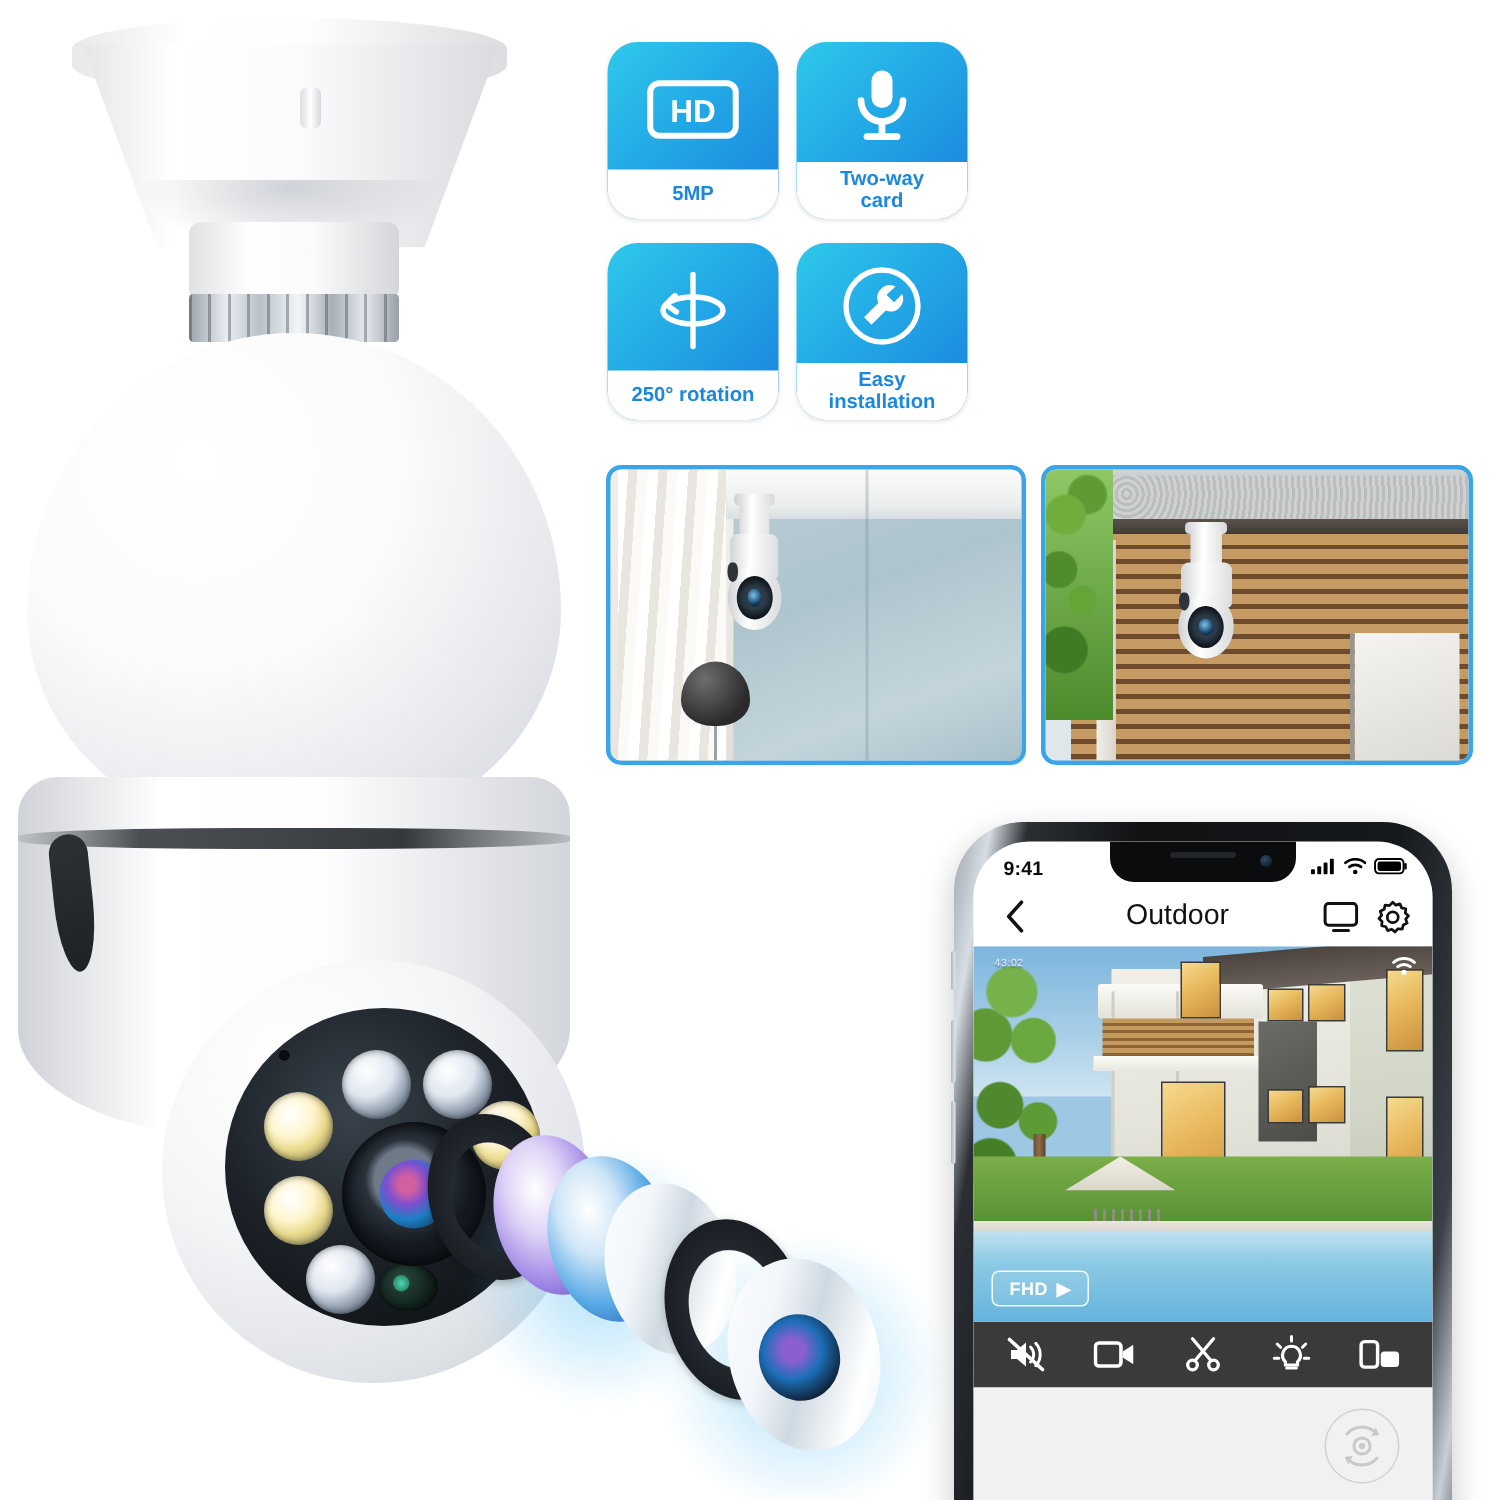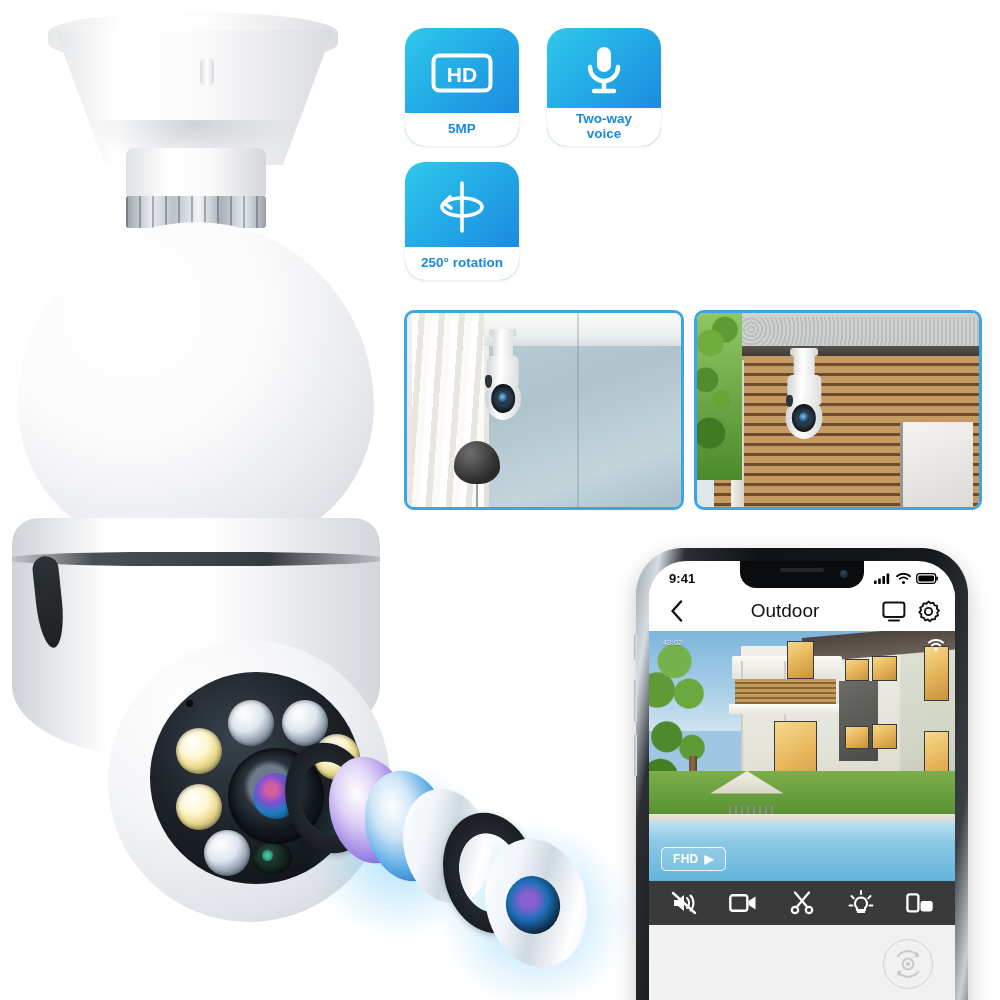--- a/index.html
+++ b/index.html
@@ -3,21 +3,21 @@
 <meta charset="utf-8">
 <style>
   * { margin:0; padding:0; box-sizing:border-box; }
   html,body { width:1000px; height:1000px; overflow:hidden; background:#ffffff; }
   body { font-family:"Liberation Sans", sans-serif; position:relative; }
 
   .stage { position:absolute; inset:0; background:#fff; }
 
   
   .badge-grid { position:absolute; left:405px; top:28px; width:585px; }
-  .badge-row { display:flex; gap:28px; margin-bottom:16px; }
+  .badge-row { display:flex; gap:12px; margin-bottom:16px; }
   .badge {
     width:114px; height:118px; border-radius:20px; overflow:hidden;
     background:linear-gradient(135deg,#2fc9ea 0%,#22a8e6 45%,#1c80dd 100%);
     display:flex; flex-direction:column; position:relative;
     box-shadow:0 1px 3px rgba(0,0,0,.10);
   }
   .badge-ico { flex:1; display:flex; align-items:center; justify-content:center; padding-top:4px; }
   .badge-ico svg { display:block; }
   .badge-lbl {
     background:#ffffff; color:#1b88de; font-size:13.5px; line-height:14.5px;
@@ -325,40 +325,50 @@
       <div class="badge">
         <div class="badge-ico">
           <svg width="38" height="50" viewBox="0 0 38 50">
             <rect x="12" y="2" width="14" height="25" rx="7" fill="#fff"></rect>
             <path d="M5 22 a14 14 0 0 0 28 0" fill="none" stroke="#fff" stroke-width="4.5" stroke-linecap="round"></path>
             <path d="M19 36 v8" stroke="#fff" stroke-width="4.5" stroke-linecap="round"></path>
             <path d="M9 46 h20" stroke="#fff" stroke-width="4.5" stroke-linecap="round"></path>
           </svg>
         </div>
         <div class="badge-lbl two">Two-way
-voice</div>
+card</div>
       </div>
 
     </div>
 
     <div class="badge-row">
 
 
 
       <div class="badge">
         <div class="badge-ico">
           <svg width="56" height="56" viewBox="0 0 56 56">
             <path d="M28 4 v48" stroke="#fff" stroke-width="3.6" stroke-linecap="round"></path>
             <ellipse cx="28" cy="28" rx="20" ry="9" fill="none" stroke="#fff" stroke-width="3.6"></ellipse>
             <path d="M16 18 l-6 6 l7 5" fill="none" stroke="#fff" stroke-width="3.6" stroke-linecap="round" stroke-linejoin="round"></path>
           </svg>
         </div>
         <div class="badge-lbl">250° rotation</div>
       </div>
 
+      <div class="badge">
+        <div class="badge-ico">
+          <svg width="54" height="54" viewBox="0 0 54 54">
+            <circle cx="27" cy="27" r="24" fill="none" stroke="#fff" stroke-width="3.6"></circle>
+            <path d="M36 14 a8.5 8.5 0 0 0 -11.5 11 L15 34.5 l5 5 l9.5 -9.5 a8.5 8.5 0 0 0 11 -11 l-5.5 5.5 l-5 -5 Z" fill="#fff"></path>
+          </svg>
+        </div>
+        <div class="badge-lbl two">Easy
+installation</div>
+      </div>
 
     </div>
   </div>
 
   <div class="scene" id="scene-indoor">
     <div class="scene-inner">
       <div class="in-wall-l"></div>
       <div class="in-wall-r"></div>
       <div class="in-ceiling"></div>
       <div class="in-corner"></div>

